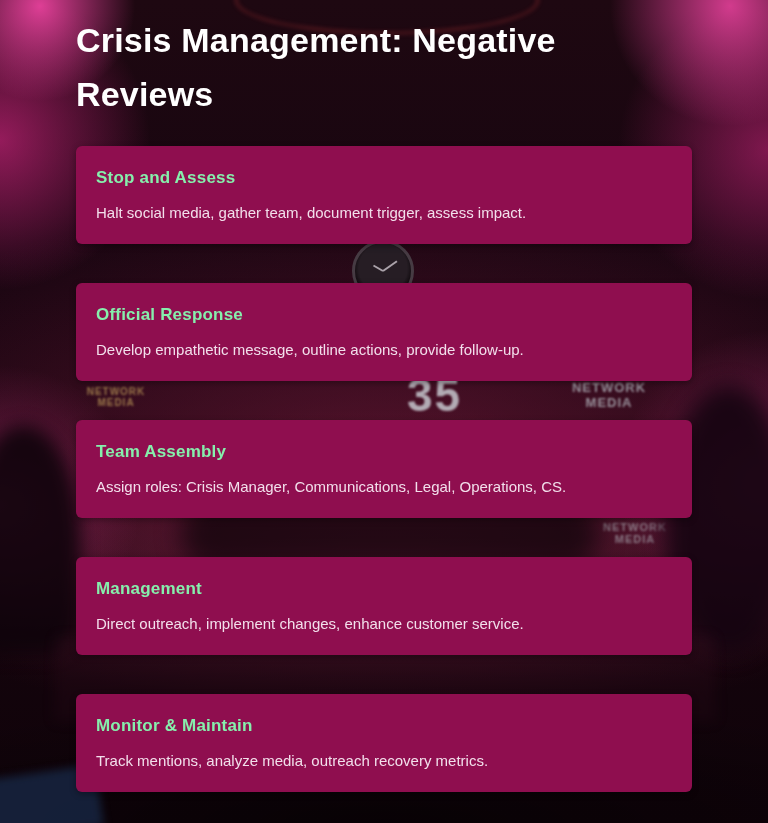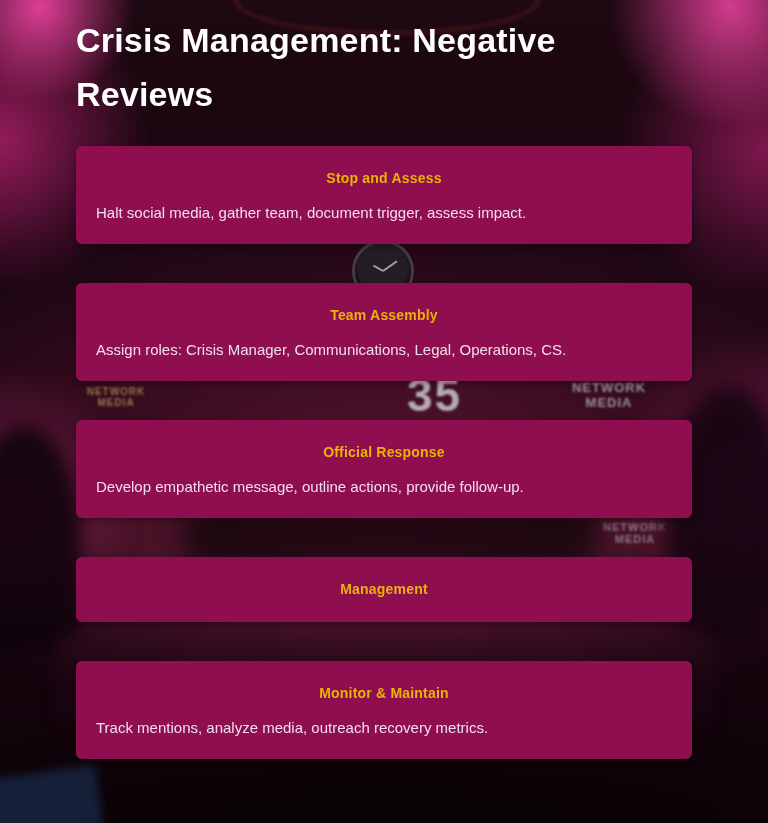--- a/index.html
+++ b/index.html
@@ -101,26 +101,25 @@
   .card {
     box-sizing: border-box;
     width: 616px;
     background: #8f0e4f;
     border-radius: 6px;
     padding: 20px 20px 21px 20px;
     box-shadow: 0 2px 6px rgba(0, 0, 0, 0.35);
   }
   .card h2 {
     margin: 0;
-    color: #eab308;
-    font-size: 14px;
+    color: #86efac;
+    font-size: 17px;
     font-weight: 700;
     line-height: 24px;
     letter-spacing: 0.2px;
-    text-align: center;
   }
   .card p {
     margin: 13px 0 0 0;
     color: #f2dfeb;
     font-size: 15px;
     font-weight: 400;
     line-height: 20px;
   }
 </style>
 </head>
@@ -146,31 +145,32 @@
     <h1 class="title">Crisis Management: Negative Reviews</h1>
 
     <div class="cards">
 
       <section class="card">
         <h2>Stop and Assess</h2>
         <p>Halt social media, gather team, document trigger, assess impact.</p>
       </section>
 
       <section class="card">
+        <h2>Official Response</h2>
+        <p>Develop empathetic message, outline actions, provide follow-up.</p>
+      </section>
+
+      <section class="card">
         <h2>Team Assembly</h2>
         <p>Assign roles: Crisis Manager, Communications, Legal, Operations, CS.</p>
       </section>
 
       <section class="card">
-        <h2>Official Response</h2>
-        <p>Develop empathetic message, outline actions, provide follow-up.</p>
-      </section>
-
-      <section class="card">
         <h2>Management</h2>
+        <p>Direct outreach, implement changes, enhance customer service.</p>
       </section>
 
       <section class="card">
         <h2>Monitor &amp; Maintain</h2>
         <p>Track mentions, analyze media, outreach recovery metrics.</p>
       </section>
 
     </div>
   </div>
 

